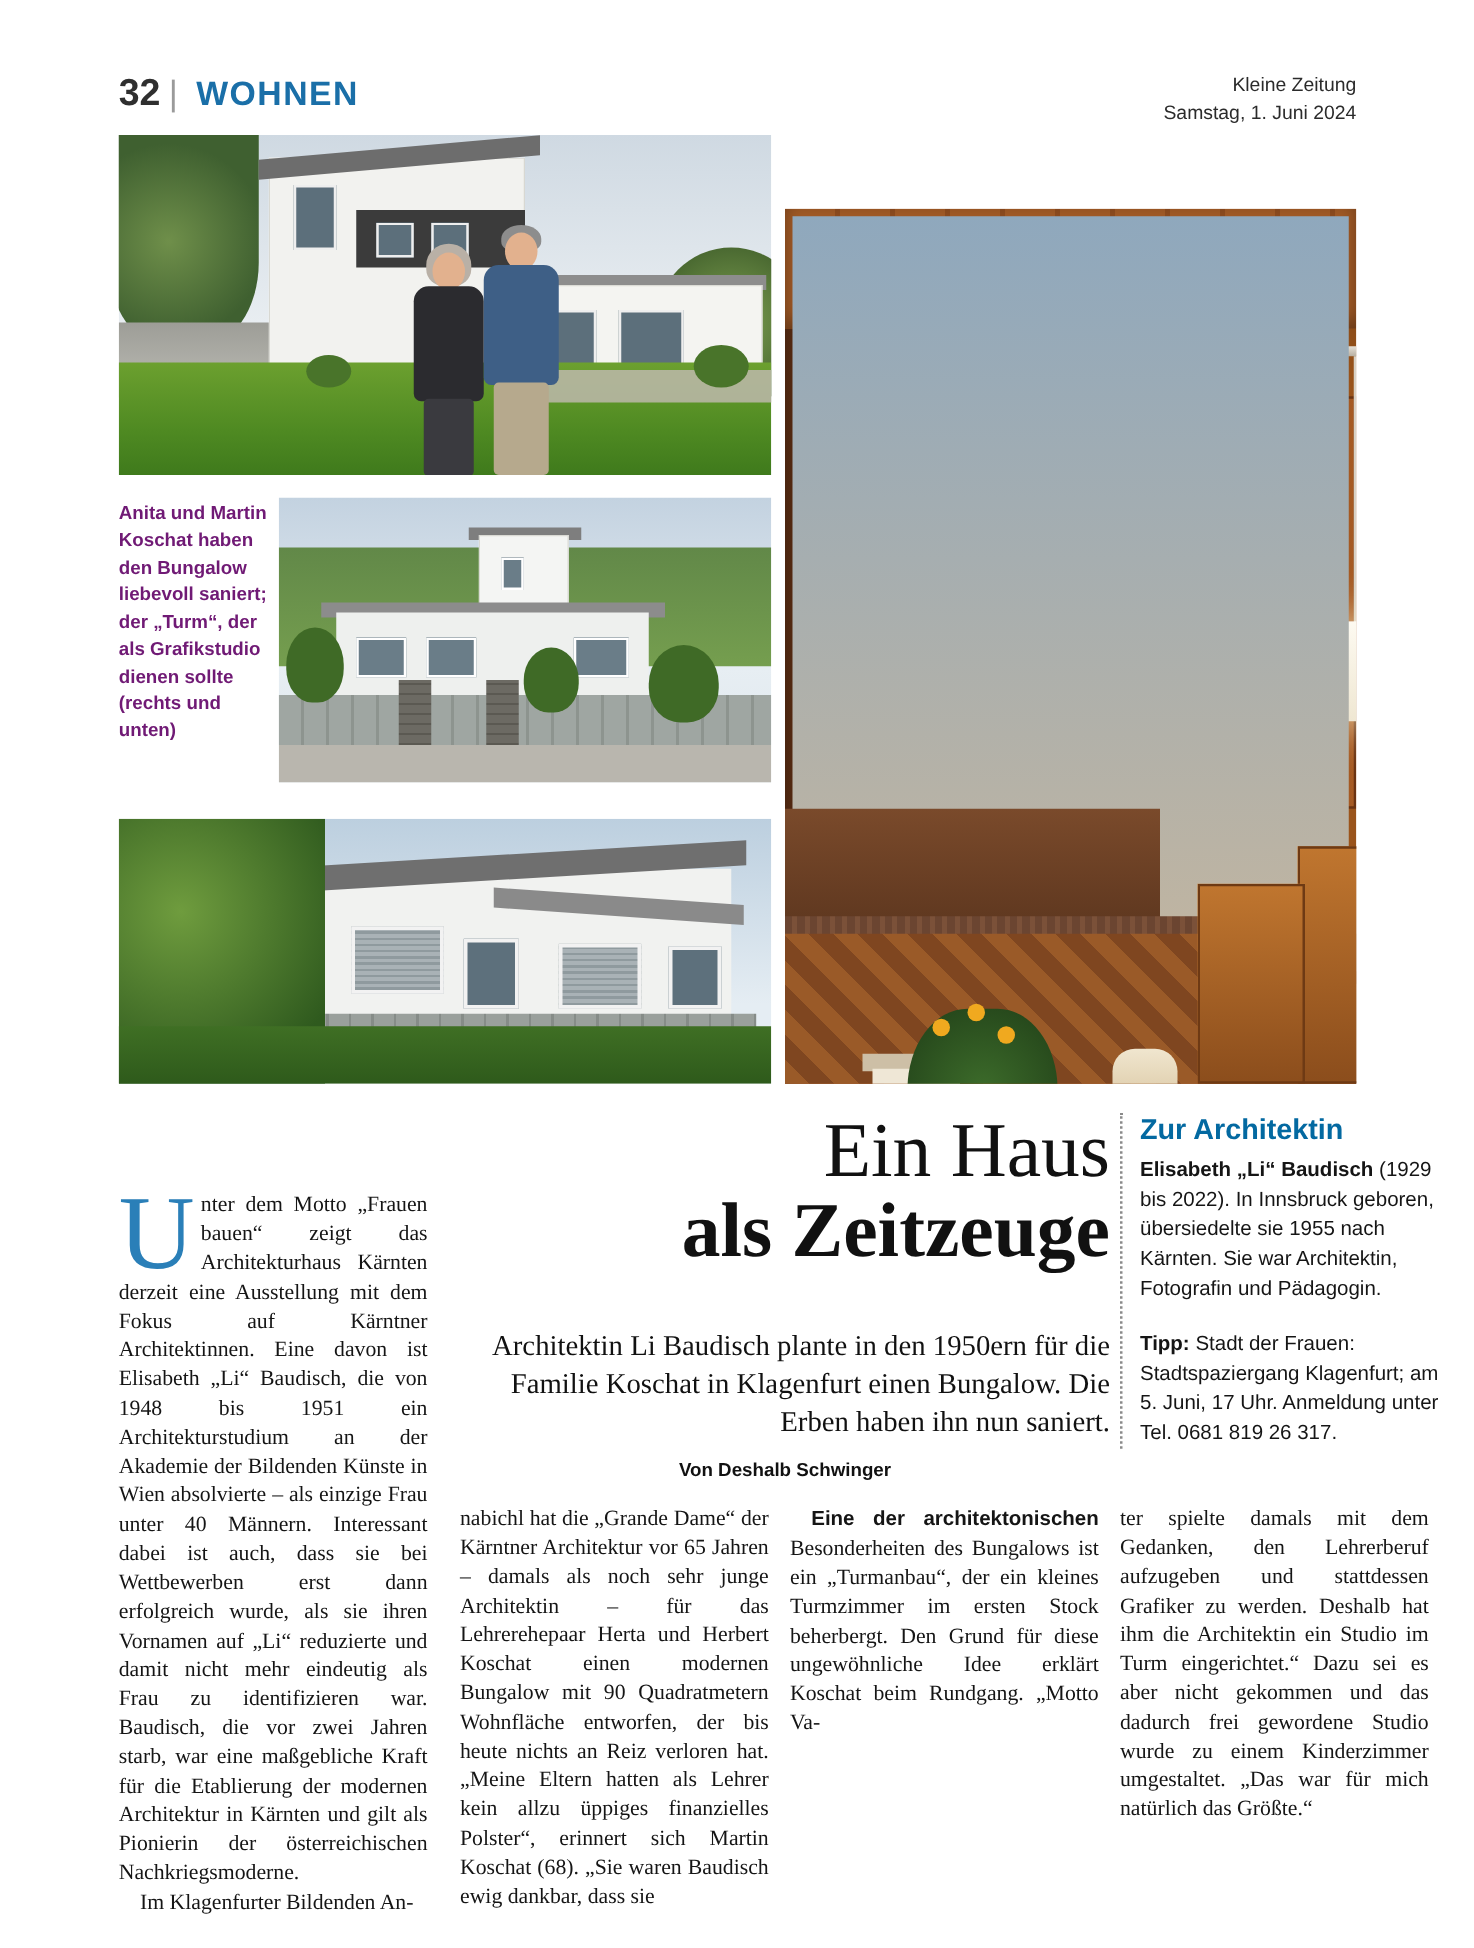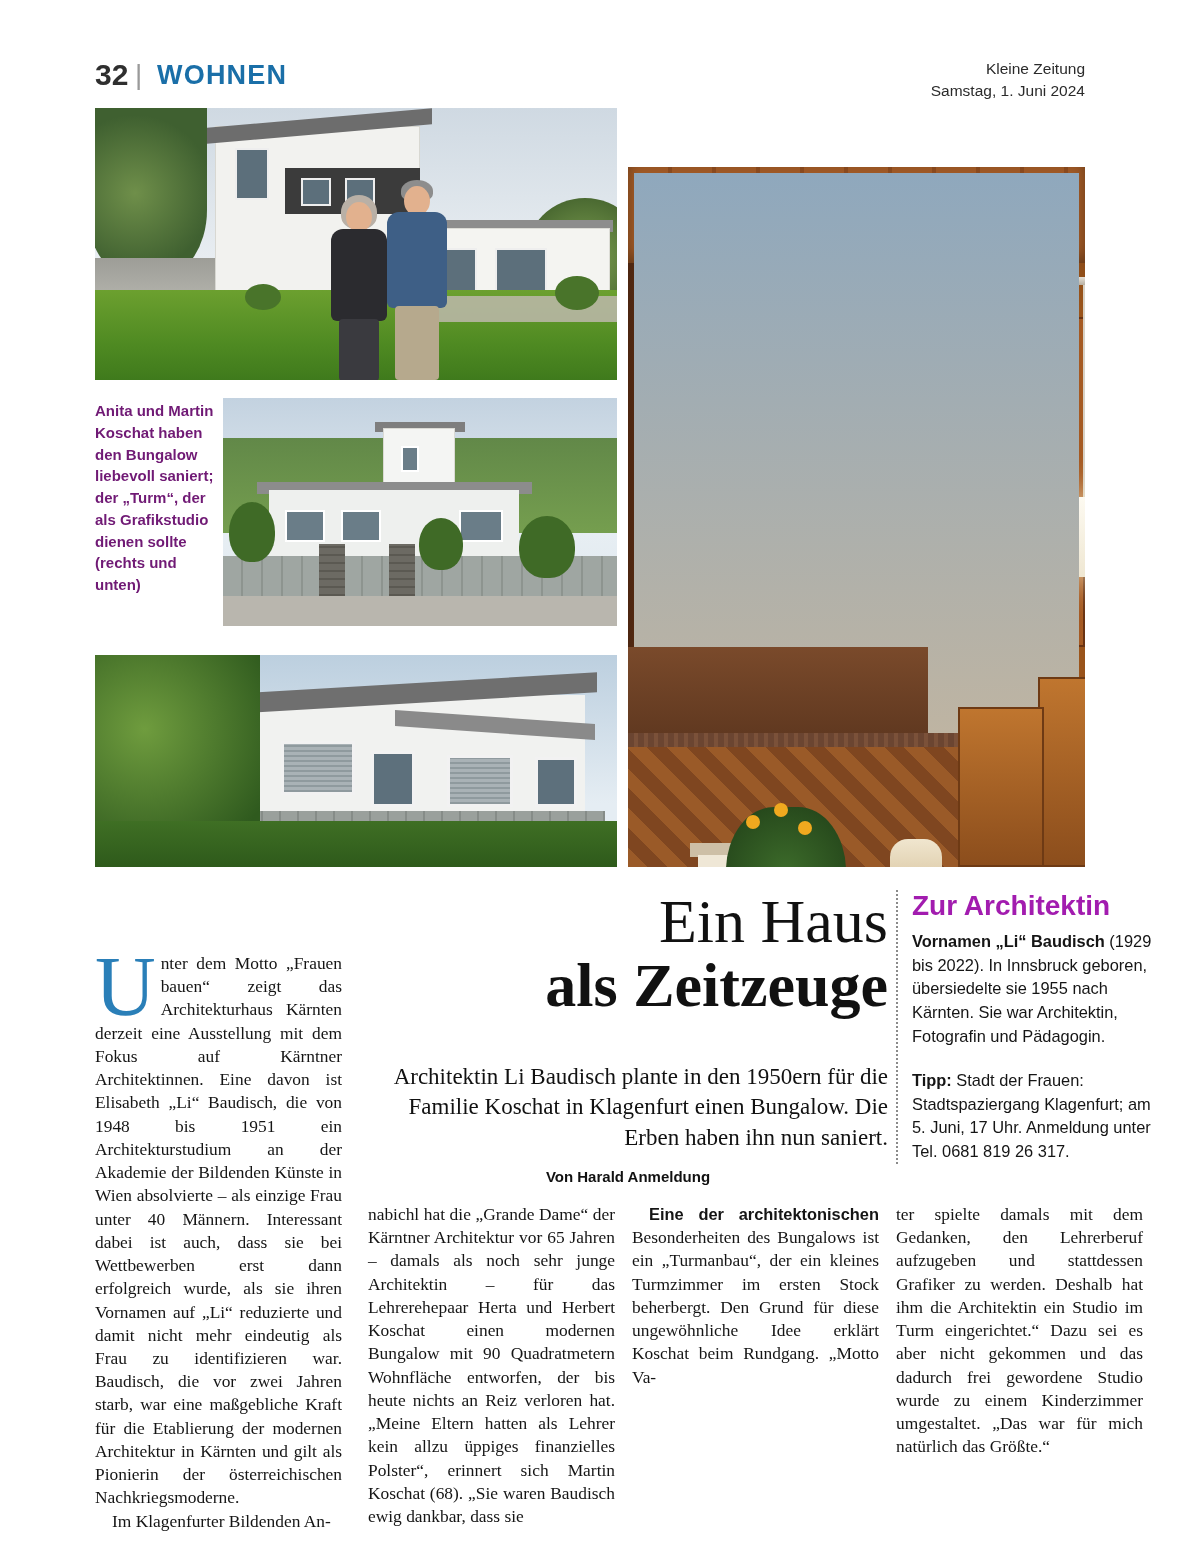--- a/index.html
+++ b/index.html
@@ -92,21 +92,21 @@
   }
   .col .lead { font-family:"Liberation Sans", sans-serif; font-weight:bold; font-size:16.4px; }
 
   
   .infobox {
     position:absolute; left:896px; top:890px; width:250px;
     border-left:2px dotted #8a8a8a;
     padding-left:14px;
   }
   .infobox h3 {
-    margin:0 0 8px 0; font-size:28px; font-weight:bold; color:#a21caf;
+    margin:0 0 8px 0; font-size:23px; font-weight:bold; color:#0369a1;
   }
   .infobox p {
     margin:0; font-size:16.4px; line-height:1.44; color:#151515;
     font-family:"Liberation Sans", sans-serif;
   }
   .infobox .strong { font-weight:bold; }
   .infobox p + p { margin-top:21px; }
   .infobox .tip-label { font-weight:bold; }
 
   
@@ -348,21 +348,21 @@
     <div class="p4-jug"></div>
 
   </div>
 
   <div class="headline">
     <div class="l1">Ein Haus</div>
     <div class="l2">als Zeitzeuge</div>
   </div>
 
   <div class="standfirst">Architektin Li Baudisch plante in den 1950ern für die Familie Koschat in Klagenfurt einen Bungalow. Die Erben haben ihn nun saniert.</div>
-  <div class="byline">Von Harald Anmeldung</div>
+  <div class="byline">Von Deshalb Schwinger</div>
 
   <div class="vsep" style="left:879px; top:890px; height:0;"></div>
 
   <div class="col" id="col1">
     <p class="first">
       <span class="dropcap">U</span><span>nter dem Motto „Frauen bauen“ zeigt das Architekturhaus Kärnten derzeit eine Ausstellung mit dem Fokus auf Kärntner Architektinnen. Eine davon ist Elisabeth „Li“ Baudisch, die von 1948 bis 1951 ein Architekturstudium an der Akademie der Bildenden Künste in Wien absolvierte – als einzige Frau unter 40 Männern. Interessant dabei ist auch, dass sie bei Wettbewerben erst dann erfolgreich wurde, als sie ihren Vornamen auf „Li“ reduzierte und damit nicht mehr eindeutig als Frau zu identifizieren war. Baudisch, die vor zwei Jahren starb, war eine maßgebliche Kraft für die Etablierung der modernen Architektur in Kärnten und gilt als Pionierin der österreichischen Nachkriegsmoderne.</span>
     </p>
     <p>Im Klagenfurter Bildenden An-</p>
   </div>
 
@@ -373,17 +373,17 @@
   <div class="col" id="col3">
     <p><span class="lead">Eine der architektonischen</span><span> Besonderheiten des Bungalows ist ein „Turmanbau“, der ein kleines Turmzimmer im ersten Stock beherbergt. Den Grund für diese ungewöhnliche Idee erklärt Koschat beim Rundgang. „Motto Va-</span></p>
   </div>
 
   <div class="col" id="col4">
     <p class="first">ter spielte damals mit dem Gedanken, den Lehrerberuf aufzugeben und stattdessen Grafiker zu werden. Deshalb hat ihm die Architektin ein Studio im Turm eingerichtet.“ Dazu sei es aber nicht gekommen und das dadurch frei gewordene Studio wurde zu einem Kinderzimmer umgestaltet. „Das war für mich natürlich das Größte.“</p>
   </div>
 
   <div class="infobox">
     <h3>Zur Architektin</h3>
-    <p><span class="strong">Vornamen „Li“ Baudisch</span><span> (1929 bis 2022). In Innsbruck geboren, übersiedelte sie 1955 nach Kärnten. Sie war Architektin, Fotografin und Pädagogin.</span></p>
+    <p><span class="strong">Elisabeth „Li“ Baudisch</span><span> (1929 bis 2022). In Innsbruck geboren, übersiedelte sie 1955 nach Kärnten. Sie war Architektin, Fotografin und Pädagogin.</span></p>
     <p><span class="tip-label">Tipp:</span><span> Stadt der Frauen: Stadtspaziergang Klagenfurt; am 5. Juni, 17 Uhr. Anmeldung unter Tel. 0681 819 26 317.</span></p>
   </div>
 
 </div>
 
 </body></html>

